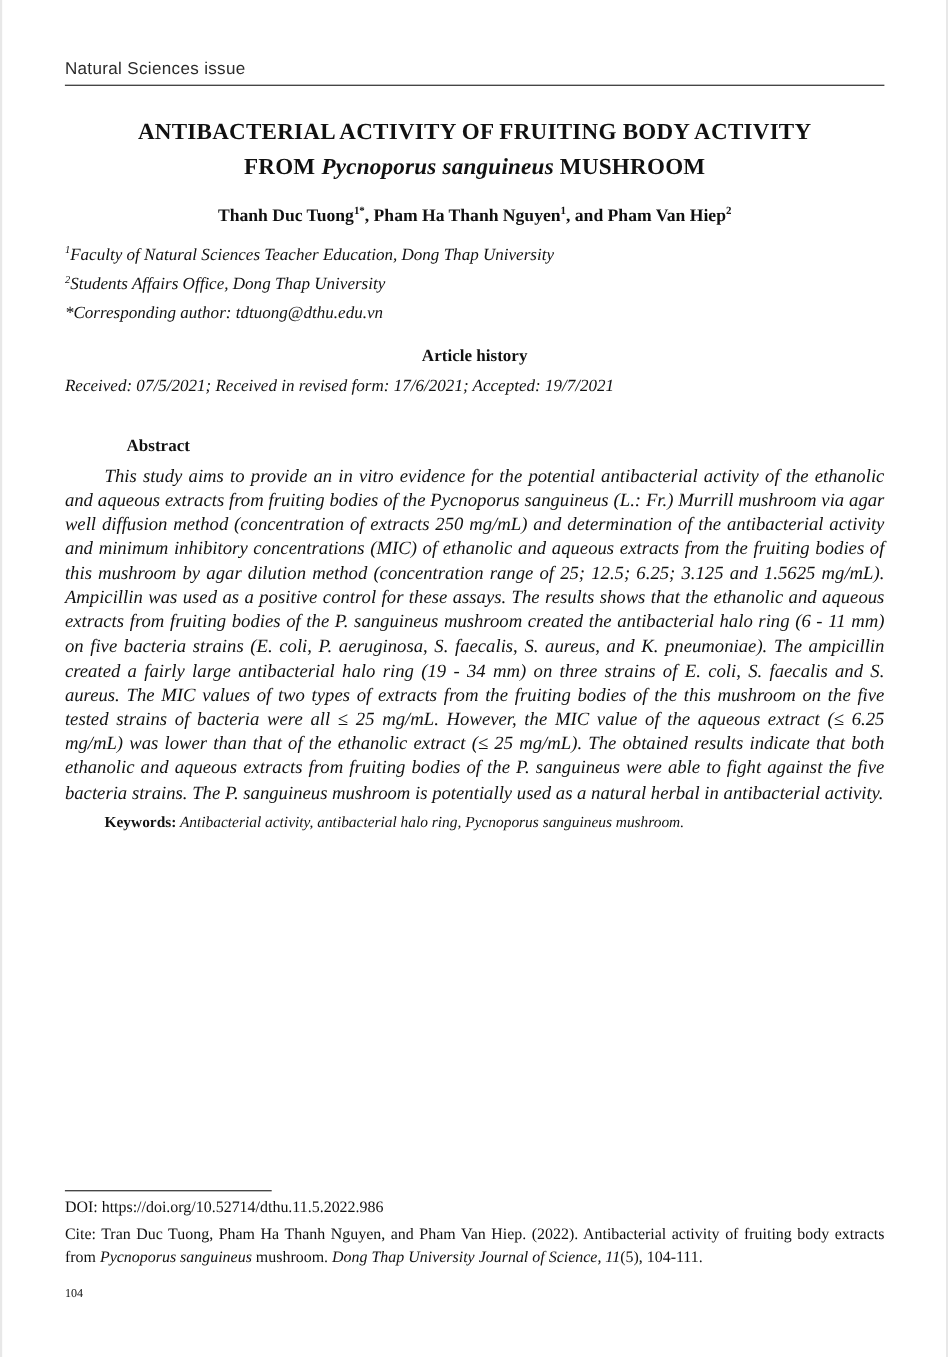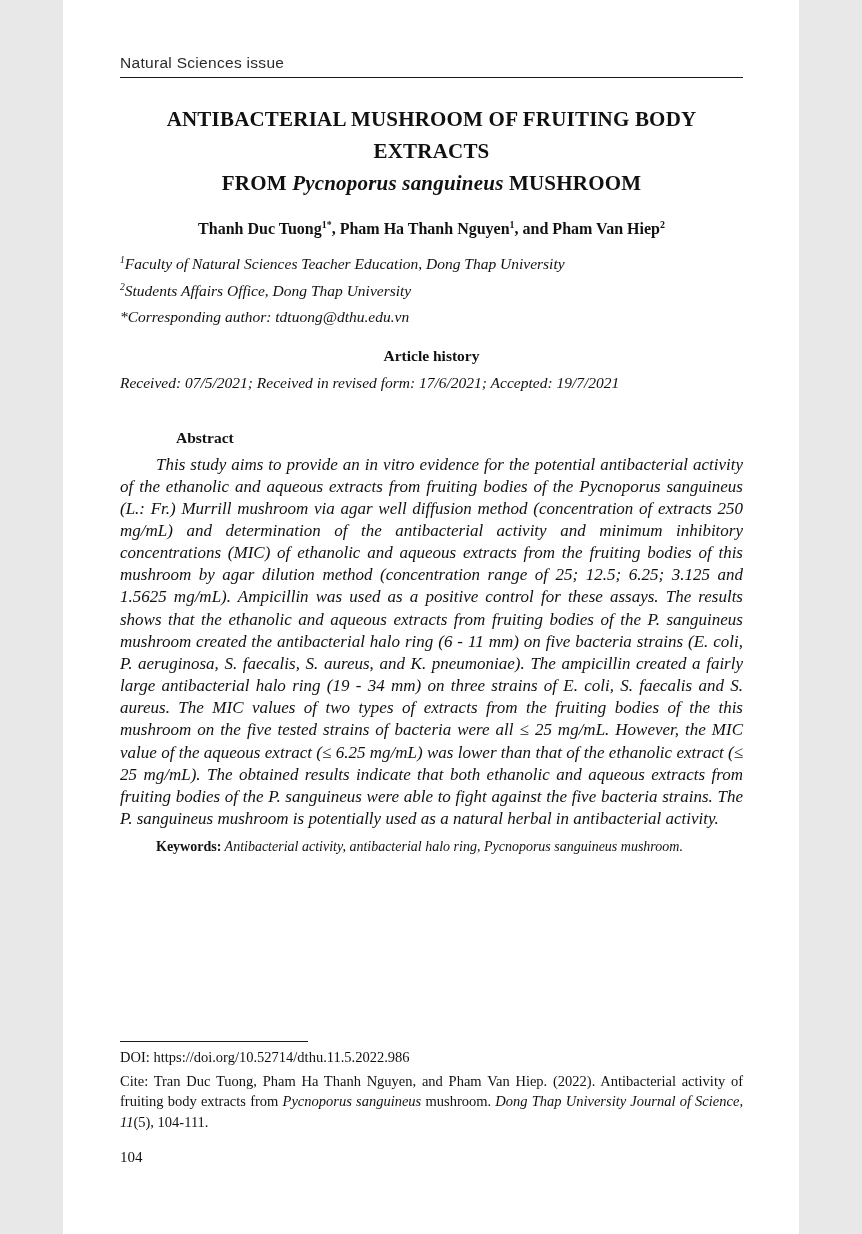--- a/index.html
+++ b/index.html
@@ -1,18 +1,18 @@
 <!DOCTYPE html>
 <html><head>
 <meta charset="utf-8">
 <style>
   html, body { margin: 0; padding: 0; background: #e8e8e8; }
   .page {
     position: relative;
-    width: 736px;
+    width: 858px;
     height: 1234px;
     margin: 0 auto;
     background: #ffffff;
     box-sizing: border-box;
     padding: 54px 56px 52px 57px;
     font-family: "Liberation Serif", serif;
     color: #111;
     display: flex;
     flex-direction: column;
     overflow: hidden;
@@ -95,37 +95,37 @@
     margin: 7px 0 0 0;
     font-size: 14.5px;
   }
   .cite-line {
     margin: 5px 0 0 0;
     font-size: 14.5px;
     line-height: 20.5px;
     text-align: justify;
   }
   .page-number {
-    margin: 17px 0 16px 0;
-    font-size: 15px;
+    margin: 17px 0 0 0;
+    font-size: 11px;
   }
   i { font-style: italic; }
 </style>
 </head>
 <body>
 
 <div class="page">
 
   <div class="running-head">
     <span>Natural Sciences issue</span>
   </div>
   <hr class="head-rule">
 
   <h1 class="title">
-    <span class="tline">ANTIBACTERIAL MUSHROOM OF FRUITING BODY EXTRACTS</span>
+    <span class="tline">ANTIBACTERIAL ACTIVITY OF FRUITING BODY ACTIVITY</span>
     <span class="tline"><span>FROM </span><i>Pycnoporus sanguineus</i><span> MUSHROOM</span></span>
   </h1>
 
   <p class="authors"><span>Thanh Duc Tuong</span><sup>1*</sup><span>, </span><span>Pham Ha Thanh Nguyen</span><sup>1</sup><span>, and </span><span>Pham Van Hiep</span><sup>2</sup></p>
 
   <div class="affil-block">
     <p class="affil-line"><sup>1</sup><span>Faculty of Natural Sciences Teacher Education, Dong Thap University</span></p>
     <p class="affil-line"><sup>2</sup><span>Students Affairs Office, Dong Thap University</span></p>
     <p class="affil-line">*Corresponding author: tdtuong@dthu.edu.vn</p>
   </div>

